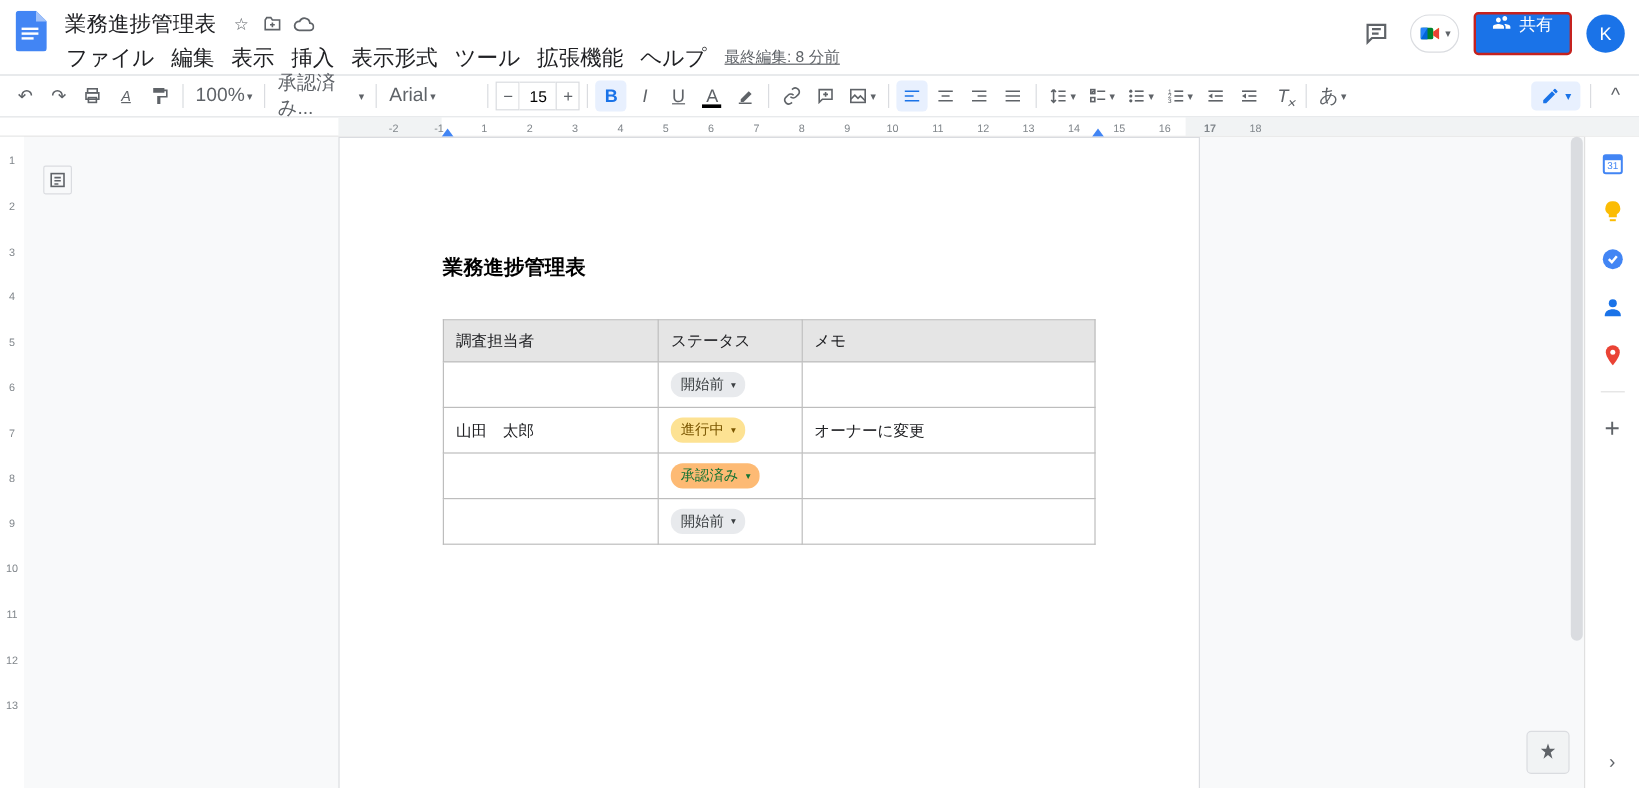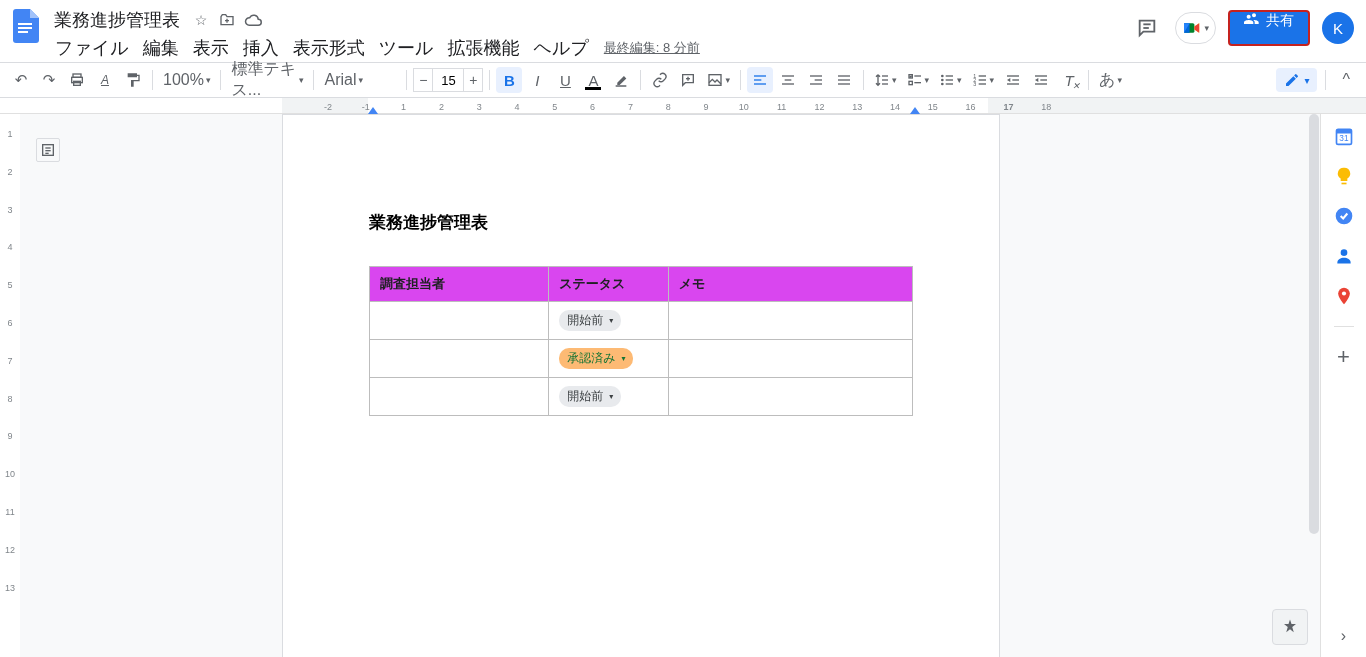--- a/index.html
+++ b/index.html
@@ -49,21 +49,21 @@
 .scrollbar-v{position:absolute;right:46px;top:0;width:12px;height:100%}
 .scroll-thumb{position:absolute;top:0;width:10px;left:1px;height:420px;background:#dadce0;border-radius:5px}
 .explore-btn{position:absolute;bottom:12px;right:58px;width:36px;height:36px;border:1px solid #dadce0;border-radius:4px;background:#f1f3f4;display:flex;align-items:center;justify-content:center;cursor:pointer;color:#5f6368}
 .sidepanel{position:absolute;right:0;top:0;width:46px;height:543px;background:#fff;border-left:1px solid #e0e0e0;display:flex;flex-direction:column;align-items:center;padding-top:12px;gap:20px}
 .side-app{width:20px;height:20px;cursor:pointer;border-radius:4px;display:flex;align-items:center;justify-content:center;font-size:18px}
 .side-sep{width:20px;height:1px;background:#e0e0e0}
 .side-collapse{margin-top:auto;margin-bottom:12px;cursor:pointer;color:#5f6368}
 .doc-heading{font-size:17px;font-weight:bold;color:#000;margin-bottom:32px}
 .doc-table{width:100%;border-collapse:collapse;font-size:13px}
 .doc-table td,.doc-table th{border:1px solid #bdbdbd;padding:8px 10px;text-align:left;font-weight:normal;color:#202124;height:31px}
-.doc-table .hdr td{background:#d946ef;font-weight:bold;font-size:13px}
+.doc-table .hdr td{background:#e5e5e5;font-weight:normal;font-size:13px}
 .chip{display:inline-flex;align-items:center;border-radius:10px;padding:2px 8px;font-size:12px;gap:4px;cursor:pointer}
 .chip::after{content:"▾";font-size:8px;margin-left:2px}
 .chip-grey{background:#e8eaed;color:#3c4043}
 .chip-orange{background:#fde293;color:#7a5600}
 .chip-blue{background:#d2e3fc;color:#1967d2}
 .chip-green{background:#fdba74;color:#137333}
 .col1{width:33%}.col2{width:22%}.col3{width:45%}
 </style>
 </head>
 <body>
@@ -153,21 +153,21 @@
       <svg width="16" height="16" viewBox="0 0 24 24" fill="#5f6368">
         <path d="M18 4V2H4v6h14V6h2v6H9v10h4V14h9V4z"></path>
       </svg>
     </div>
   <div class="tb-sep"></div>
   <div class="tb-dd">
       <span>100%</span>
     </div>
   <div class="tb-sep"></div>
   <div class="tb-dd" style="width:80px">
-      <span>標準テキス...</span>
+      <span>承認済み...</span>
     </div>
   <div class="tb-sep"></div>
   <div class="tb-dd" style="width:80px">
       <span>Arial</span>
     </div>
   <div class="tb-sep"></div>
   <div class="fontsize">
     <div class="fs-btn">−</div>
     <input class="fs-input" value="15" style="">
     <div class="fs-btn">+</div>
@@ -373,20 +373,25 @@
         <td class="col1">調査担当者</td>
         <td class="col2">ステータス</td>
         <td class="col3">メモ</td>
       </tr>
       <tr>
         <td></td>
         <td><span class="chip chip-grey">開始前</span></td>
         <td></td>
       </tr>
       <tr>
+        <td>山田　太郎</td>
+        <td><span class="chip chip-orange">進行中</span></td>
+        <td>オーナーに変更</td>
+      </tr>
+      <tr>
         <td></td>
         <td><span class="chip chip-green">承認済み</span></td>
         <td></td>
       </tr>
       <tr>
         <td></td>
         <td><span class="chip chip-grey">開始前</span></td>
         <td></td>
       </tr>
     </tbody>

